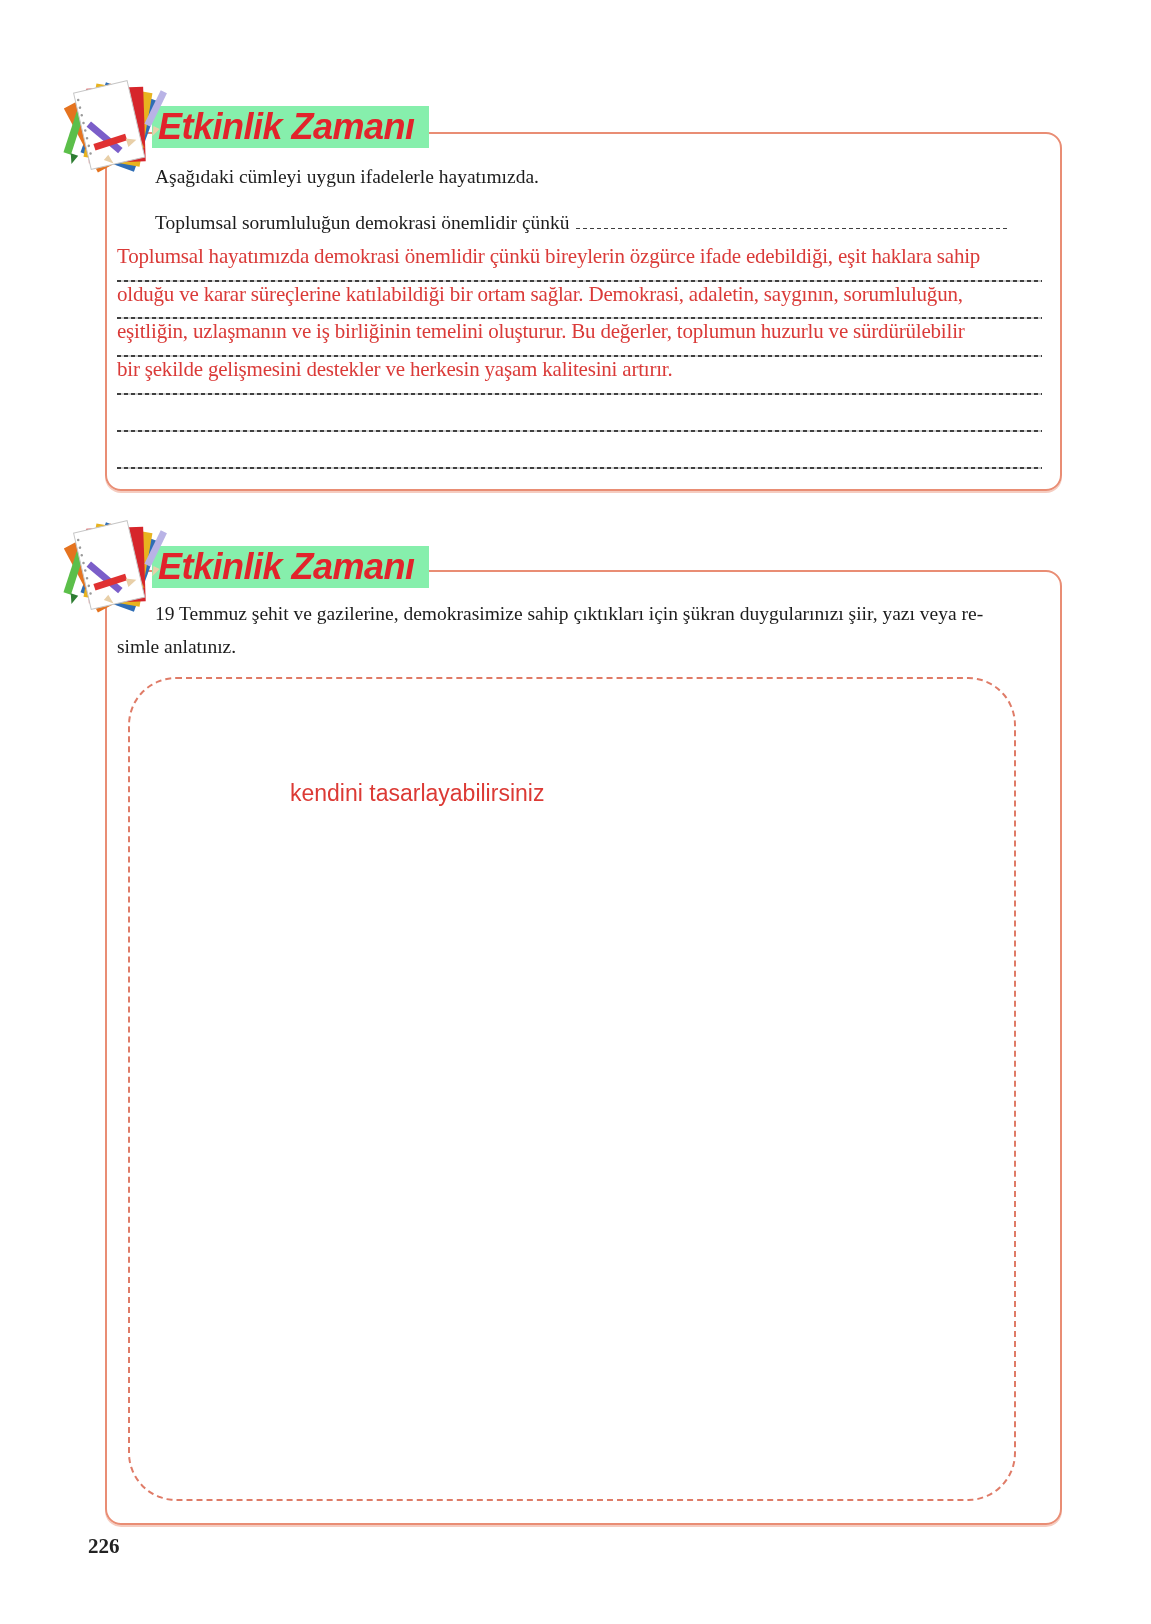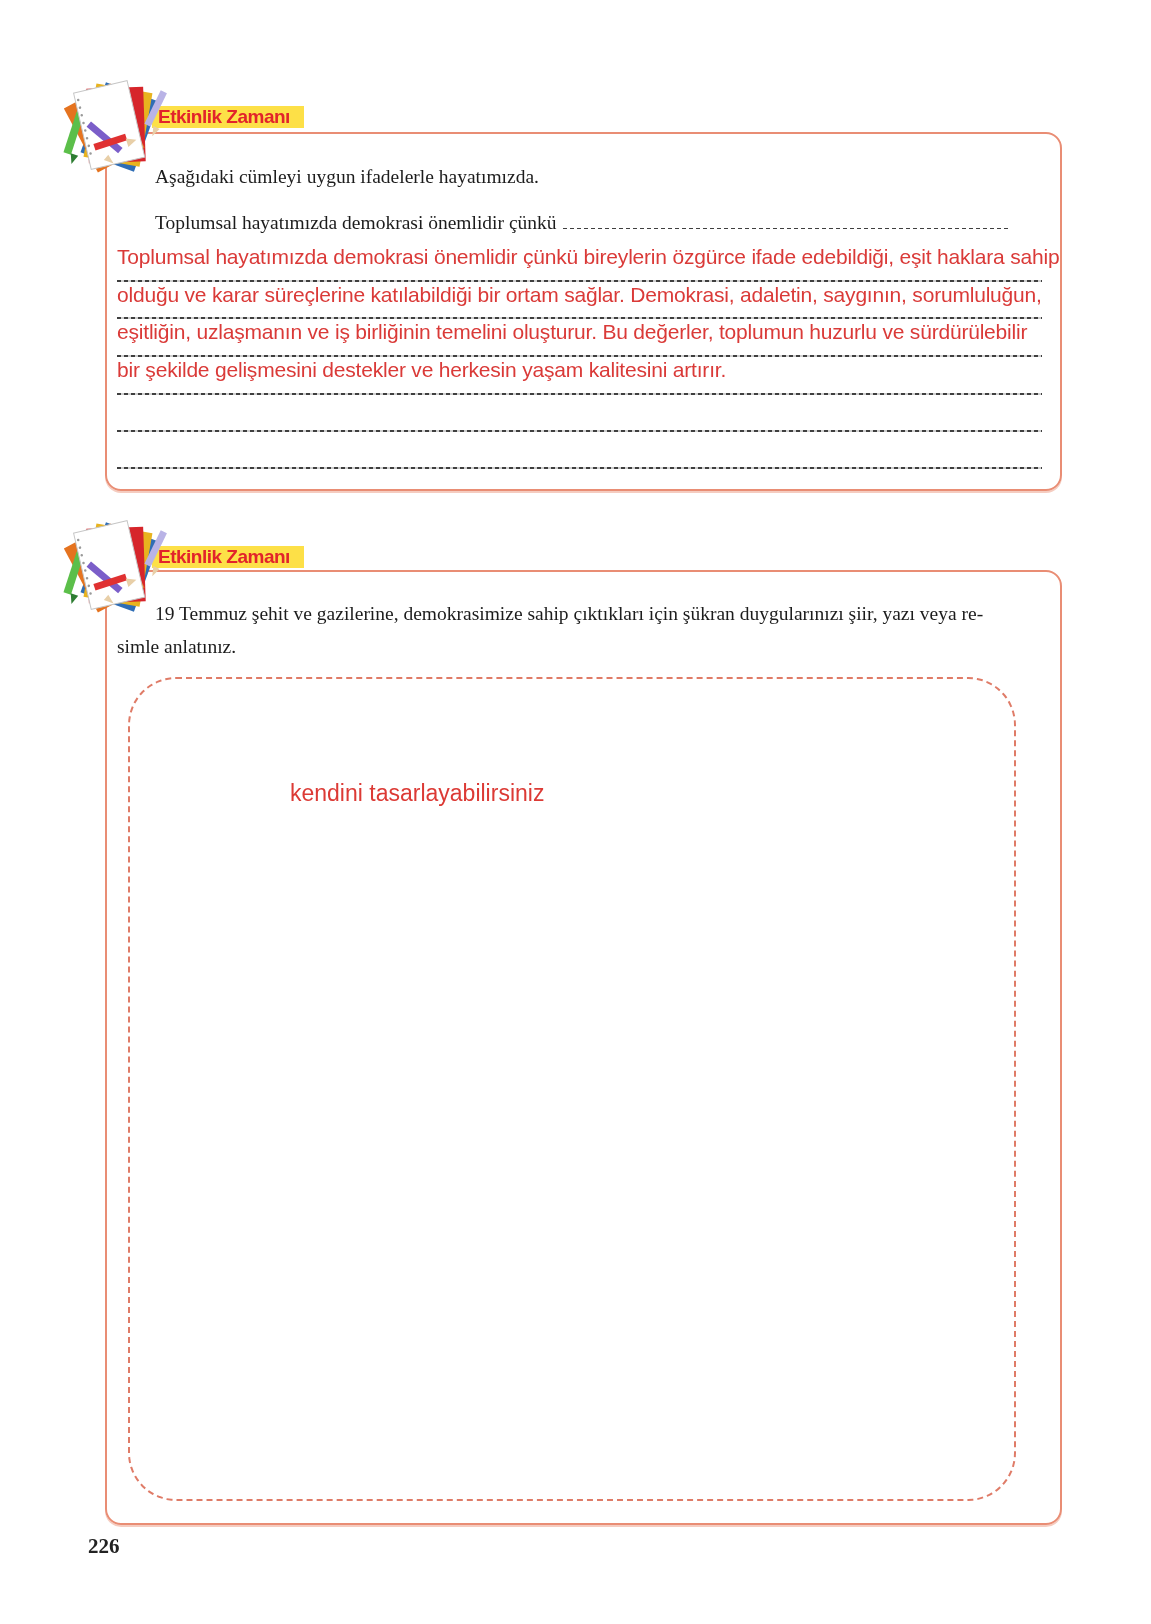--- a/index.html
+++ b/index.html
@@ -18,25 +18,26 @@
     border-radius:16px;
     background:transparent;
     box-shadow:0 2px 0 rgba(233,141,116,.45);
   }
   .box1{left:105px;top:132px;width:953px;height:355px;}
   .box2{left:105px;top:570px;width:953px;height:951px;}
 
   
   .header-title{
     position:absolute;
-    background:#fde047;
+    background:#86efac;
     color:#e2232b;
     font-family:"Liberation Sans", sans-serif;
+    font-style:italic;
     font-weight:800;
-    font-size:19px;
+    font-size:36px;
     letter-spacing:-.5px;
     padding:0 14px 0 6px;
     z-index:4;
     white-space:nowrap;
   }
   .ht1{left:152px;top:106px;}
   .ht2{left:152px;top:546px;}
 
   .activity-icon{position:absolute;width:118px;height:100px;z-index:5;}
   .ic1{left:58px;top:78px;}
@@ -63,21 +64,21 @@
     background:repeating-linear-gradient(90deg,#3f3f3f 0 4px,transparent 4px 7px) bottom/100% 1.5px no-repeat;
   }
 
   
   .answer-block{
     position:absolute;left:117px;top:238px;
     font-family:"Liberation Sans", sans-serif;
     font-size:21px;letter-spacing:-.2px;
     color:#da3a38;z-index:3;
   }
-  .answer-block .ans-line{height:37.5px;line-height:37.5px;white-space:nowrap;}
+  .answer-block .ans-line{height:37.5px;line-height:37.5px;white-space:nowrap;font-family:Liberation Serif, serif;}
 
   
   .rule{
     position:absolute;left:117px;width:925px;height:1.6px;
     background:repeating-linear-gradient(90deg,#3f3f3f 0 4px,rgba(63,63,63,.25) 4px 7px);
     z-index:6;
   }
 
   
   .drawing-area{
@@ -127,21 +128,21 @@
     <polygon points="96,50 103,50 99.5,60" fill="#e8cfa8" transform="rotate(26 99 52)"></polygon>
     <rect x="44" y="40" width="7" height="42" fill="#7b5ec9" transform="rotate(-50 47 61)"></rect>
     <polygon points="44,82 51,82 47.5,92" fill="#e8cfa8" transform="rotate(-50 47 80)"></polygon>
     <rect x="36" y="62" width="34" height="7" fill="#e03131" transform="rotate(-18 53 65)"></rect>
     <polygon points="70,61 70,70 80,65.5" fill="#e8cfa8" transform="rotate(-18 72 65)"></polygon>
   </svg>
 
   <div class="serif-line" style="left:155px;top:166px;">Aşağıdaki cümleyi uygun ifadelerle hayatımızda.</div>
 
   <div class="sentence-row">
-    <span class="prefix">Toplumsal hayatımızda demokrasi önemlidir çünkü</span>
+    <span class="prefix">Toplumsal sorumluluğun demokrasi önemlidir çünkü</span>
     <span class="fill-line"></span>
   </div>
 
   <div class="answer-block">
     <div class="ans-line">Toplumsal hayatımızda demokrasi önemlidir çünkü bireylerin özgürce ifade edebildiği, eşit haklara sahip</div>
     <div class="ans-line">olduğu ve karar süreçlerine katılabildiği bir ortam sağlar. Demokrasi, adaletin, saygının, sorumluluğun,</div>
     <div class="ans-line">eşitliğin, uzlaşmanın ve iş birliğinin temelini oluşturur. Bu değerler, toplumun huzurlu ve sürdürülebilir</div>
     <div class="ans-line">bir şekilde gelişmesini destekler ve herkesin yaşam kalitesini artırır.</div>
   </div>
 

